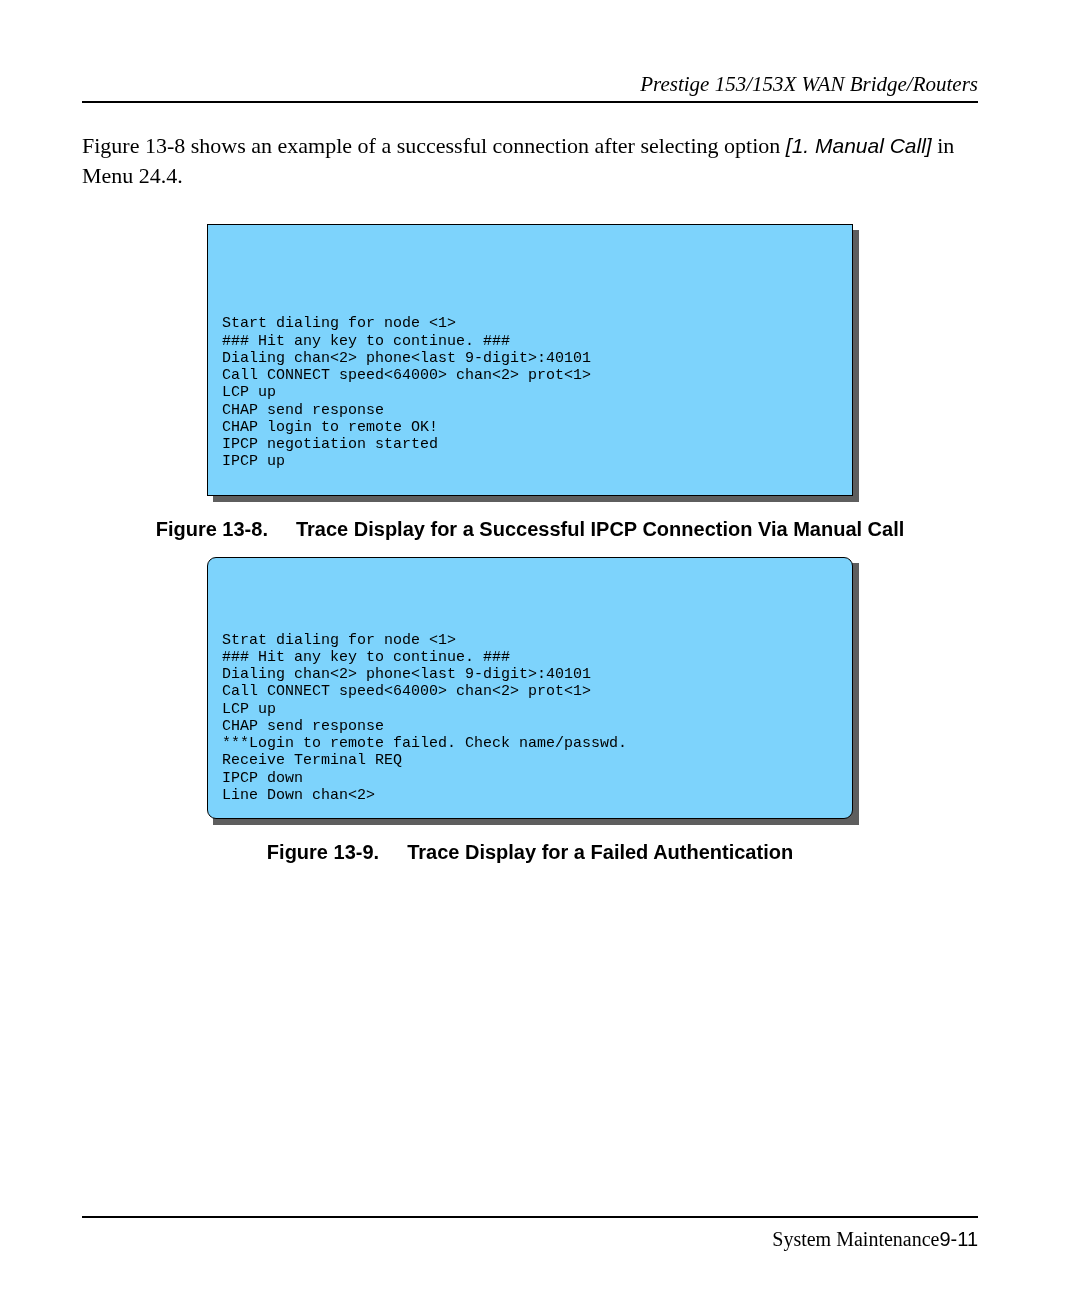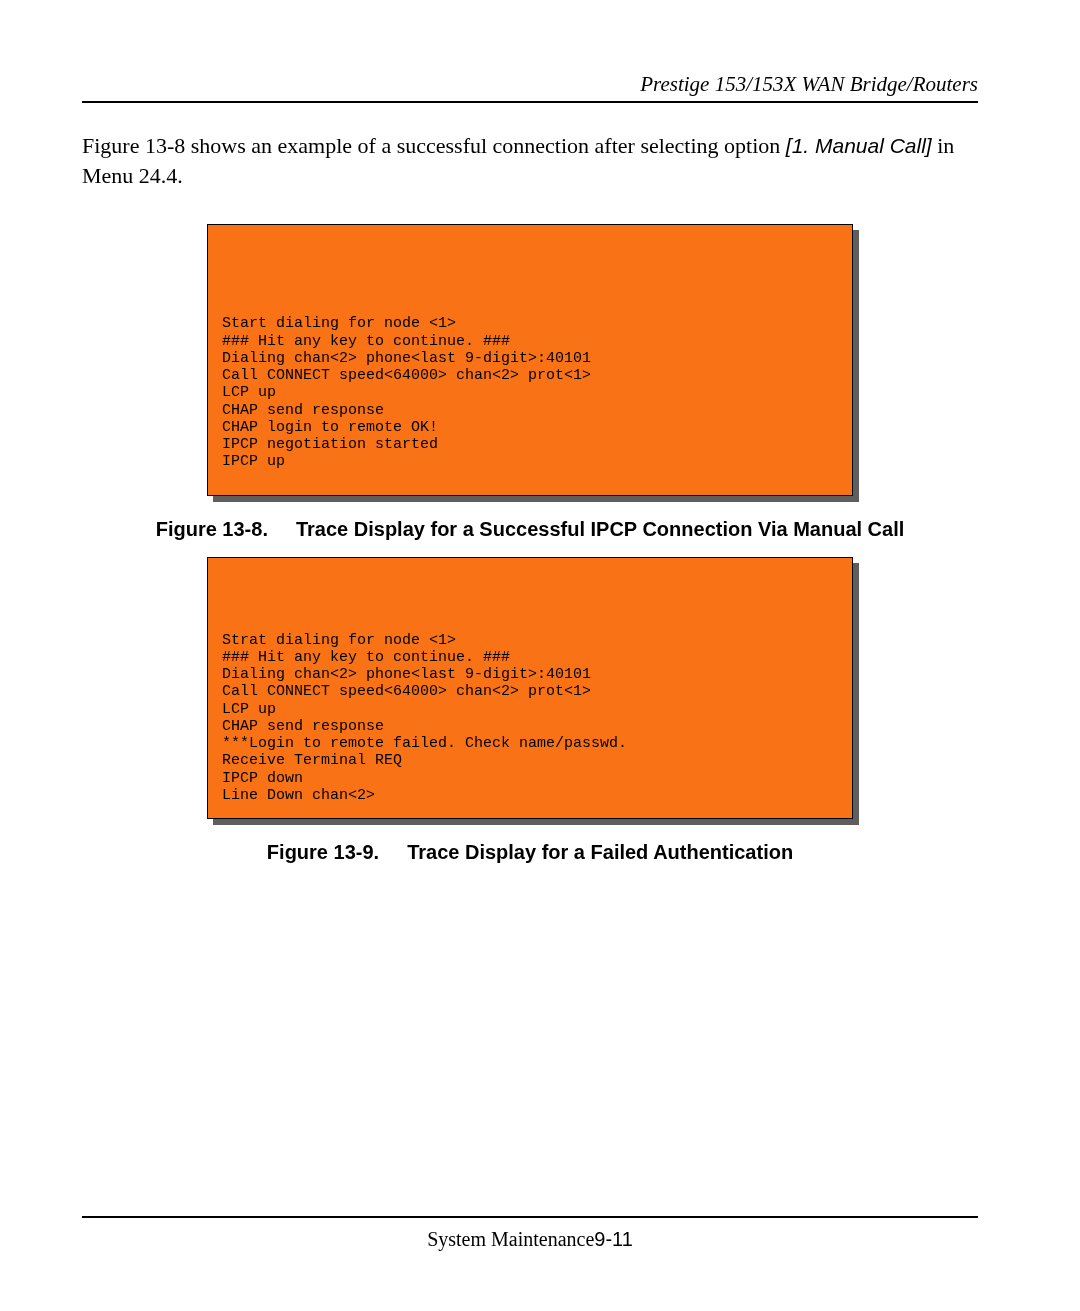--- a/index.html
+++ b/index.html
@@ -34,29 +34,29 @@
   }
   .italic-ref { font-style: italic; font-family: Arial, Helvetica, sans-serif; font-size: 21px; }
   .code-box-wrap {
     width: 646px;
     margin: 0 auto 22px auto;
     position: relative;
   }
   .code-box {
     border: 1.5px solid #000;
     padding: 90px 14px 24px 14px;
-    background: #f97316;
+    background: #7dd3fc;
     font-family: "Courier New", Courier, monospace;
     font-size: 15px;
     line-height: 1.15;
     white-space: pre;
     position: relative;
     z-index: 1;
   }
-  .code-box.second { padding: 74px 0 14px 14px; }
+  .code-box.second { padding: 74px 0 14px 14px; border-radius: 9px; }
   .shadow {
     position: absolute;
     top: 6px;
     left: 6px;
     right: -6px;
     bottom: -6px;
     background: #5e5e5e;
     z-index: 0;
   }
   .figure-caption {
@@ -70,21 +70,21 @@
   .footer {
     position: absolute;
     left: 82px;
     right: 82px;
     bottom: 60px;
   }
   .footer-line {
     border-top: 2px solid #000;
     padding-top: 10px;
     display: flex;
-    justify-content: center;
+    justify-content: flex-end;
     font-size: 20px;
   }
   .footer-left { font-family: "Times New Roman", serif; }
   .footer-right { font-family: Arial, Helvetica, sans-serif; }
 </style>
 </head>
 <body>
 
 <div class="page">
 

